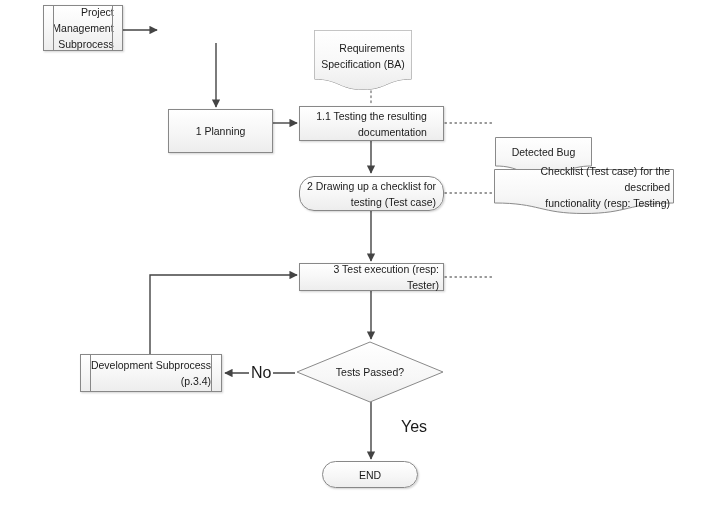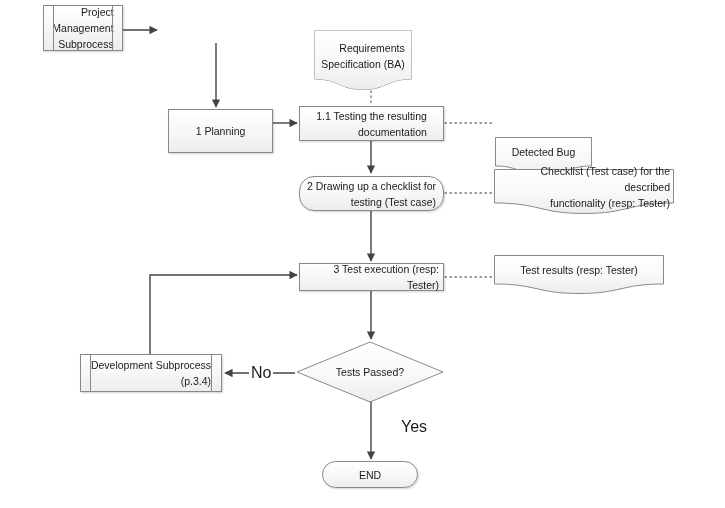--- a/index.html
+++ b/index.html
@@ -214,40 +214,27 @@
       <path d="M 0.5 0.5 L 179.5 0.5 L 179.5 34 C 134 34 134 44.5 90 44.5 C 46 44.5 46 34 0.5 34 Z" fill="url(#g3)" stroke="#8a8a8a" stroke-width="1"></path>
       <defs>
         <linearGradient id="g3" x1="0" y1="0" x2="0" y2="1">
           <stop offset="0%" stop-color="#ffffff"></stop>
           <stop offset="60%" stop-color="#f7f7f7"></stop>
           <stop offset="100%" stop-color="#ececec"></stop>
         </linearGradient>
       </defs>
     </svg>
     <span class="lbl">Checklist (Test case) for the described
-functionality (resp: Tester)</span>
+functionality (resp: Testing)</span>
   </div>
 
   <div class="node proc" style="left:299px; top:263px; width:145px; height:28px;">
     <span class="lbl">3 Test execution (resp: Tester)</span>
   </div>
 
-  <div class="node doc" style="left:494px; top:255px; width:170px; height:40px;">
-    <svg width="170" height="40" viewBox="0 0 170 40">
-      <path d="M 0.5 0.5 L 169.5 0.5 L 169.5 29 C 127 29 127 38.5 85 38.5 C 43 38.5 43 29 0.5 29 Z" fill="url(#g4)" stroke="#8a8a8a" stroke-width="1"></path>
-      <defs>
-        <linearGradient id="g4" x1="0" y1="0" x2="0" y2="1">
-          <stop offset="0%" stop-color="#ffffff"></stop>
-          <stop offset="60%" stop-color="#f7f7f7"></stop>
-          <stop offset="100%" stop-color="#ececec"></stop>
-        </linearGradient>
-      </defs>
-    </svg>
-    <span class="lbl">Test results (resp: Tester)</span>
-  </div>
 
   <div class="node decision" style="left:296px; top:341px; width:148px; height:62px;">
     <svg width="148" height="62" viewBox="0 0 148 62">
       <path d="M 74 1 L 147 31 L 74 61 L 1 31 Z" fill="url(#g5)" stroke="#8a8a8a" stroke-width="1"></path>
       <defs>
         <linearGradient id="g5" x1="0" y1="0" x2="0" y2="1">
           <stop offset="0%" stop-color="#ffffff"></stop>
           <stop offset="60%" stop-color="#f7f7f7"></stop>
           <stop offset="100%" stop-color="#ececec"></stop>
         </linearGradient>

